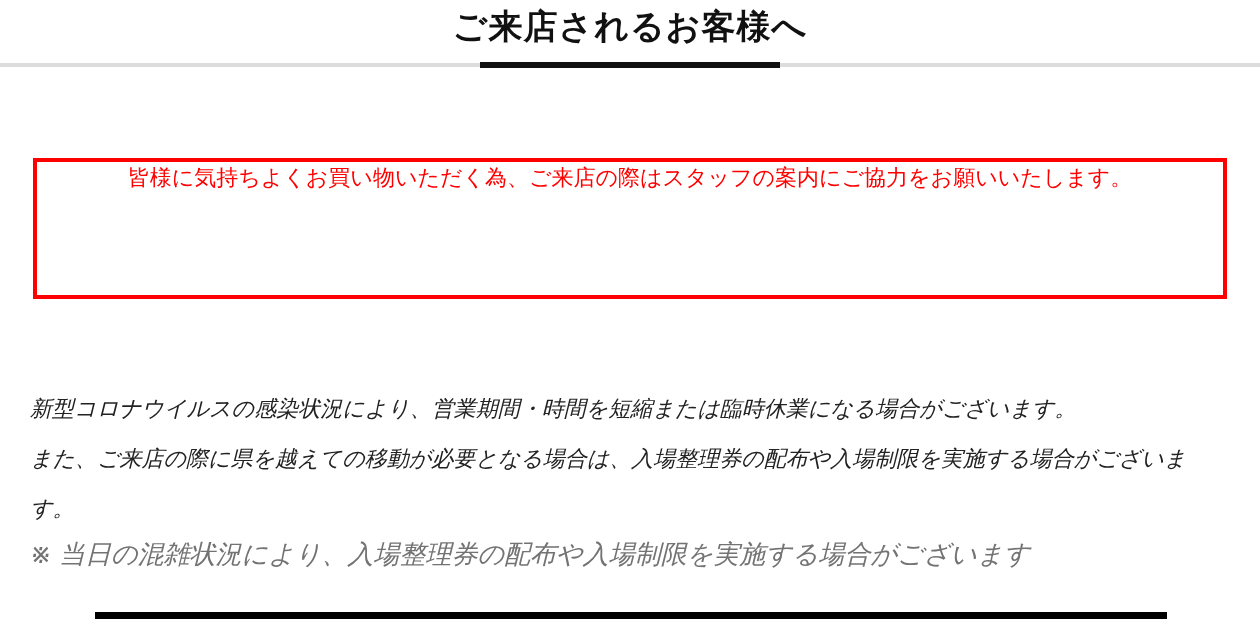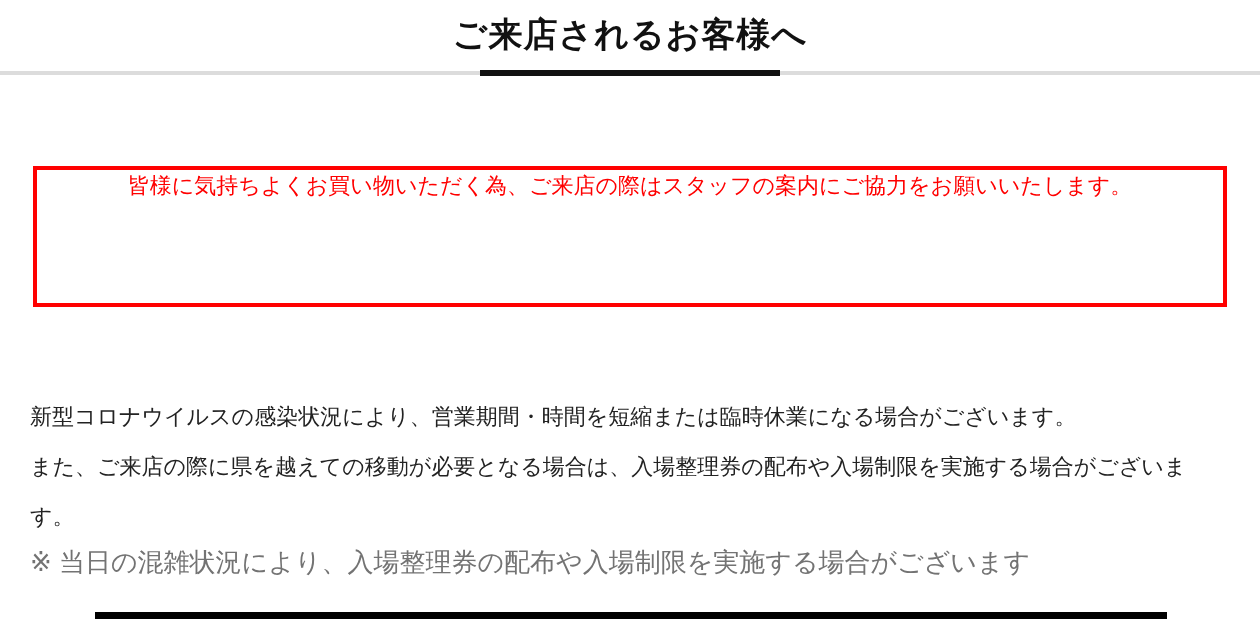--- a/index.html
+++ b/index.html
@@ -10,21 +10,21 @@
   }
   .page {
     position: relative;
     width: 1260px;
     height: 620px;
     overflow: hidden;
     background: #ffffff;
   }
   
   .page-title {
-    margin: 12px;
+    margin: 4px;
     height: 44px;
     line-height: 44px;
     text-align: center;
     font-size: 34px;
     font-weight: 700;
     letter-spacing: 1px;
     color: #111111;
   }
   .rule {
     position: relative;
@@ -61,20 +61,21 @@
   .notice-box .notice-message {
     color: #ff0000;
     font-size: 22px;
     line-height: 32px;
     text-align: center;
     padding: 0 20px;
   }
   
   .main-text {
     margin: 85px 30px 0 30px;
+    font-style: italic;
   }
   .main-text p {
     margin: 0;
     font-size: 22px;
     line-height: 50px;
     color: #222222;
     text-align: left;
   }
   .main-text .note {
     margin-top: 0;

